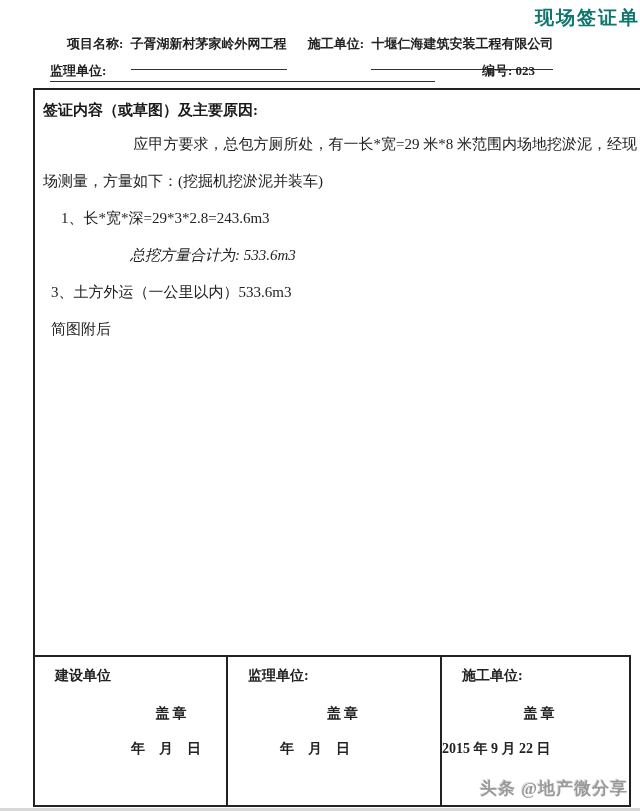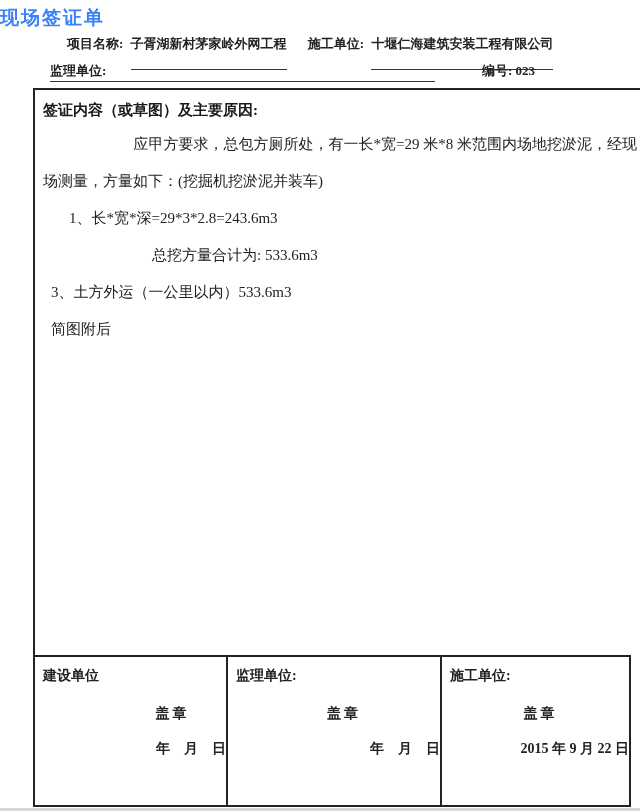--- a/index.html
+++ b/index.html
@@ -14,25 +14,25 @@
     background: #ffffff;
     font-family: "Liberation Serif", "DejaVu Serif", serif;
     color: #222222;
     overflow: hidden;
   }
   .doc-title {
     position: absolute;
     top: 5px;
     left: 0;
     width: 100%;
-    text-align: left;
+    text-align: right;
     font-size: 19px;
     font-weight: bold;
     letter-spacing: 2px;
-    color: #3b82f6;
+    color: #0f766e;
   }
   .hdr-row1 {
     position: absolute;
     top: 35px;
     left: 67px;
     font-size: 13px;
     font-weight: bold;
     white-space: nowrap;
   }
   .hdr-row1 .lbl { margin-right: 4px; }
@@ -81,22 +81,22 @@
     font-weight: bold;
     line-height: 24px;
     margin-bottom: 4px;
     color: #1a1a1a;
   }
   .content-line {
     line-height: 37px;
     white-space: nowrap;
   }
   .content-line.first { text-indent: 34px; text-align: right; }
-  .content-line.item { margin-left: 26px; }
-  .content-line.subtotal { margin-left: 109px; }
+  .content-line.item { margin-left: 18px; }
+  .content-line.subtotal { margin-left: 87px; font-style: italic; }
   .content-line.item3 { margin-left: 8px; }
   .content-line.note { margin-left: 8px; }
   .sign-table {
     position: absolute;
     left: 33px;
     top: 655px;
     width: 594px;
     height: 148px;
     border: 2px solid #222;
     display: flex;
@@ -106,33 +106,33 @@
   }
   .sign-cell {
     position: relative;
     height: 100%;
     box-sizing: border-box;
   }
   .sign-cell.c1 { width: 32.5%; border-right: 2px solid #222; }
   .sign-cell.c2 { width: 36.0%; border-right: 2px solid #222; }
   .sign-cell.c3 { width: 31.5%; }
   .cell-label {
-    padding: 10px 0 0 8px;
+    padding: 10px 0 0 20px;
     line-height: 18px;
   }
   .cell-seal {
     margin-top: 20px;
     line-height: 18px;
     text-align: center;
     letter-spacing: 3px;
   }
   .cell-date {
     margin-top: 17px;
     line-height: 18px;
-    text-align: right;
+    text-align: left;
     white-space: nowrap;
   }
   .c1 .cell-seal { padding-left: 84px; }
   .c1 .cell-date { padding-left: 96px; }
   .c2 .cell-seal { padding-left: 20px; }
   .c2 .cell-date { padding-left: 52px; }
   .c3 .cell-seal { padding-left: 10px; }
   .c3 .cell-date { }
   .watermark {
     position: absolute;
@@ -197,16 +197,17 @@
       <div class="cell-seal">盖章</div>
       <div class="cell-date">年　月　日</div>
     </div>
     <div class="sign-cell c3">
       <div class="cell-label">施工单位:</div>
       <div class="cell-seal">盖章</div>
       <div class="cell-date">2015 年 9 月 22 日</div>
     </div>
   </div>
 
+  <div class="watermark">头条 @地产微分享</div>
 
   <div class="bottom-strip"></div>
 
 </div>
 
 </body></html>

